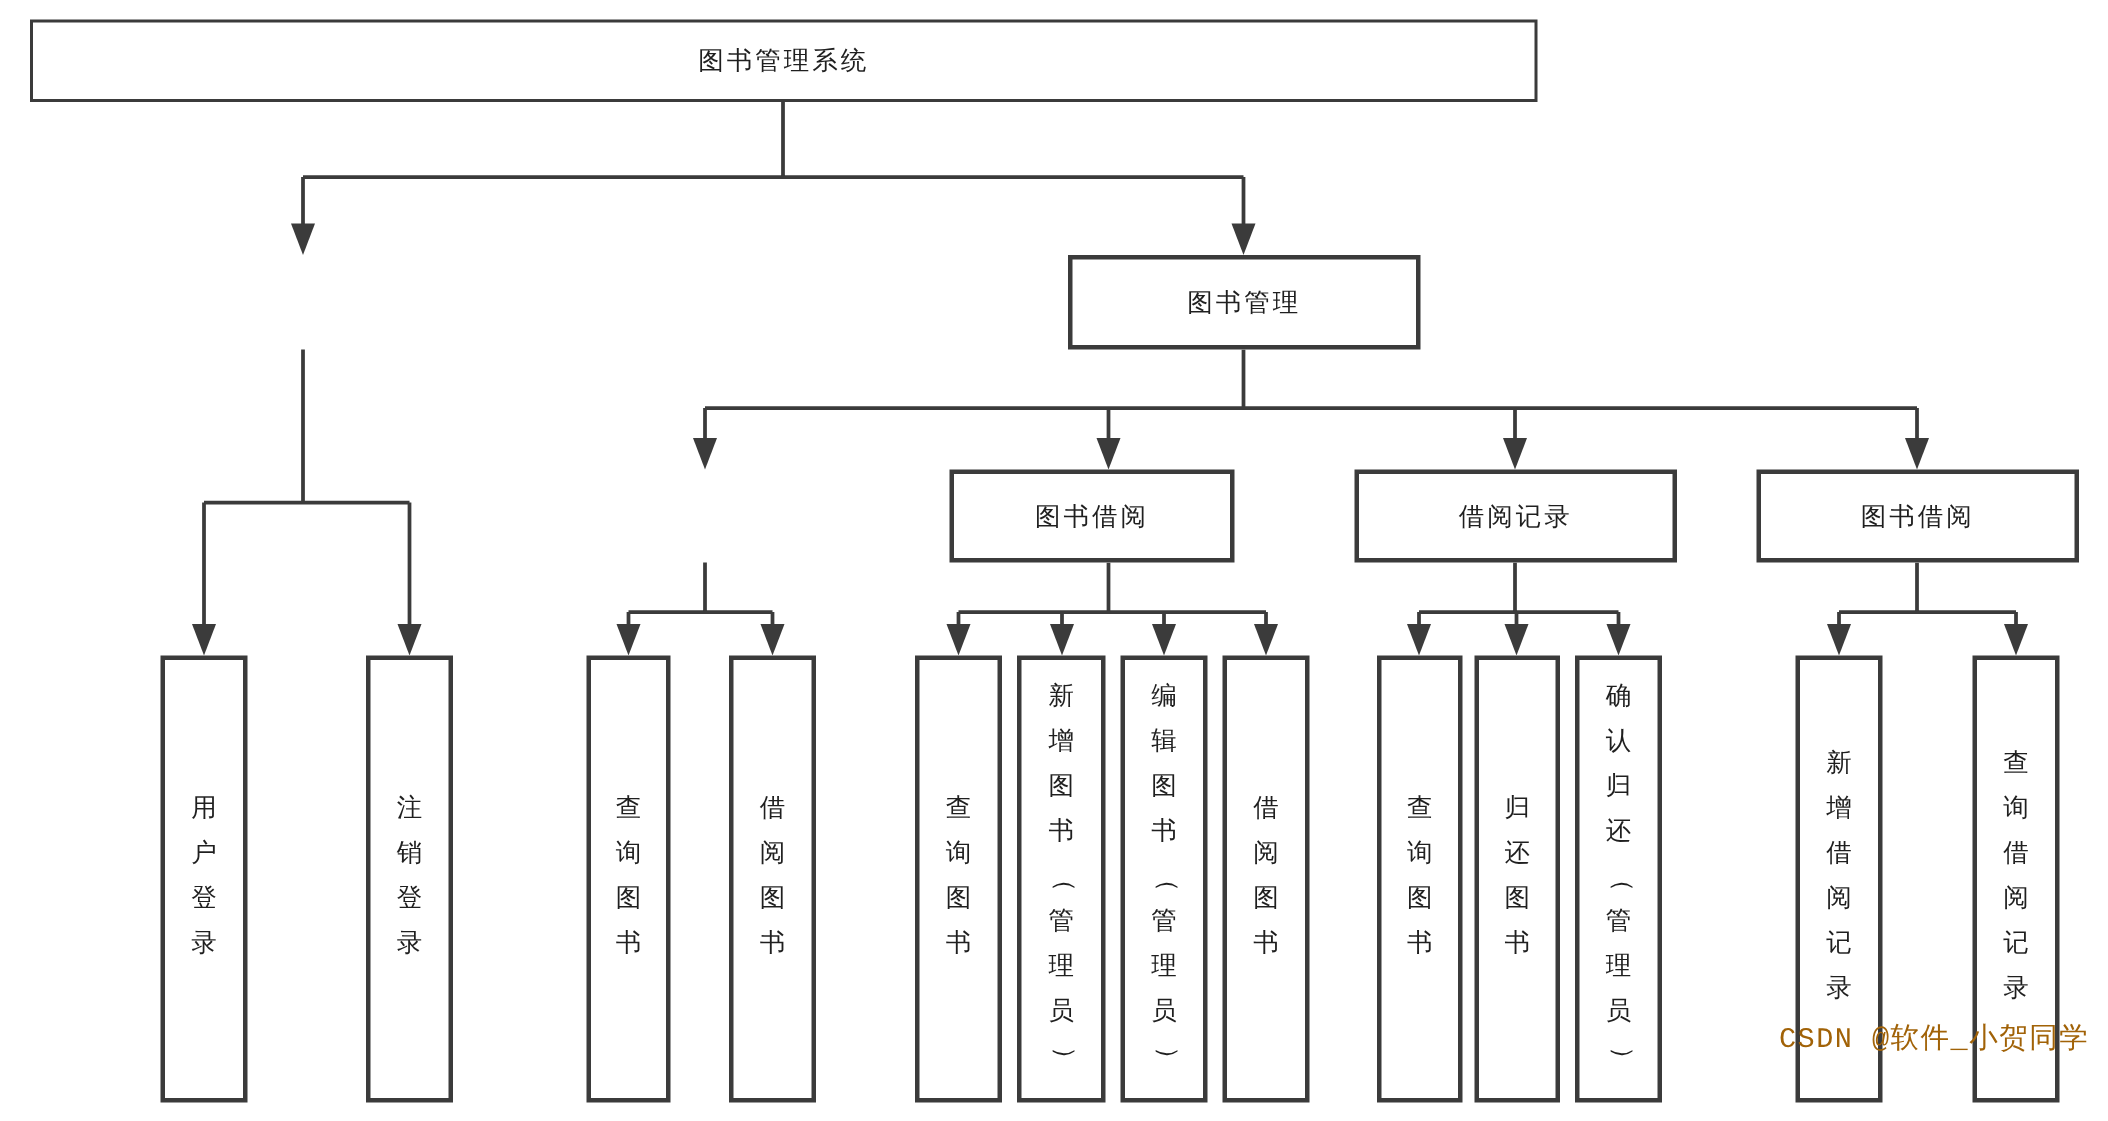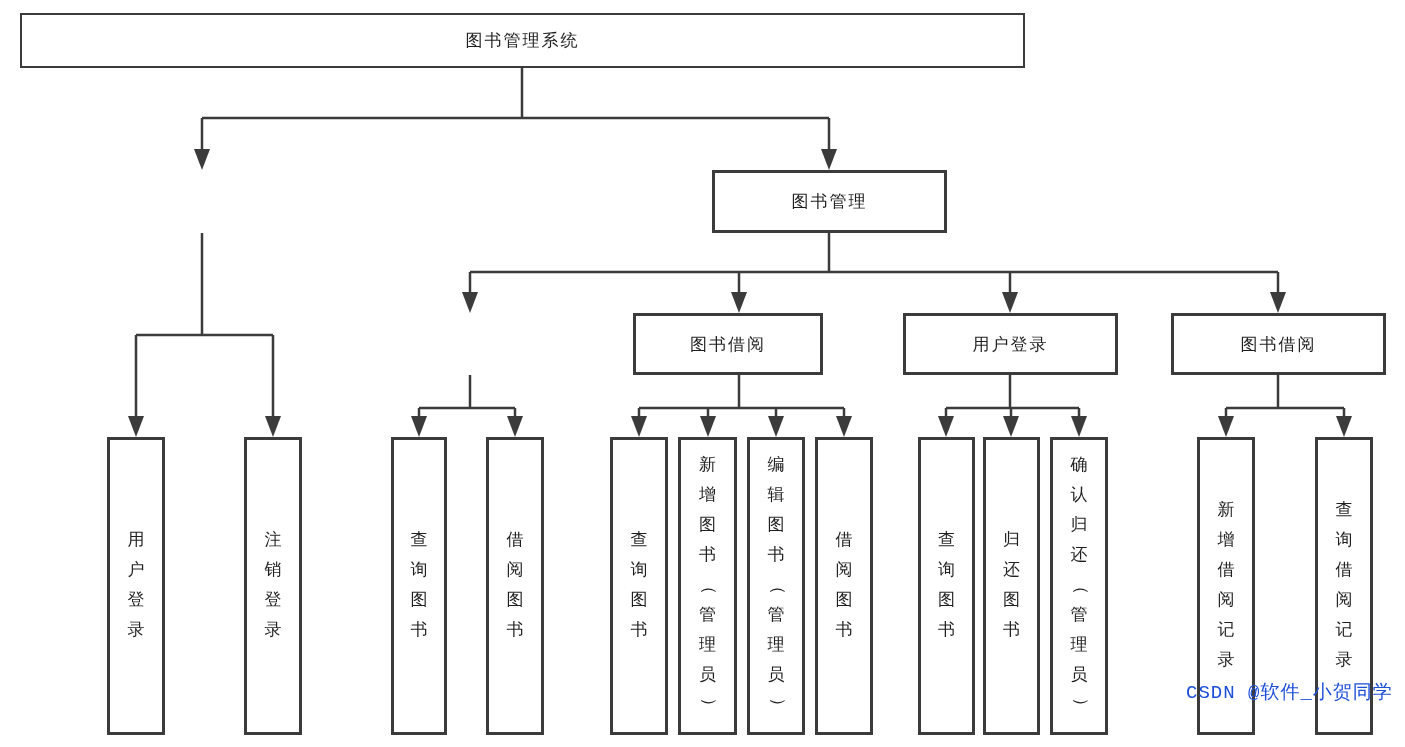--- a/index.html
+++ b/index.html
@@ -35,21 +35,21 @@
   }
   .vchar{
     height:30px;line-height:30px;
     display:flex;align-items:center;justify-content:center;
   }
   .vchar.rot{transform:rotate(90deg);}
   .watermark{
     position:absolute;
     left:1186px;top:679px;
     font-size:19px;
-    color:#1d4ed8;
+    color:#a16207;
     letter-spacing:1px;
     white-space:nowrap;
     z-index:5;
   }
 </style>
 </head>
 <body>
 
 <div class="canvas">
 
@@ -90,21 +90,21 @@
   </div>
 
   <div class="node" style="left:712px;top:170px;width:235px;height:63px">
     <span class="hlabel">图书管理</span>
   </div>
 
   <div class="node" style="left:633px;top:313px;width:190px;height:62px">
     <span class="hlabel">图书借阅</span>
   </div>
   <div class="node" style="left:903px;top:313px;width:215px;height:62px">
-    <span class="hlabel">用户登录</span>
+    <span class="hlabel">借阅记录</span>
   </div>
   <div class="node" style="left:1171px;top:313px;width:215px;height:62px">
     <span class="hlabel">图书借阅</span>
   </div>
 
   <div class="node leaf" style="left:107px;top:437px;width:58px;height:298px">
     <span class="vtext">
         <span class="vchar">用</span>
         <span class="vchar">户</span>
         <span class="vchar">登</span>

